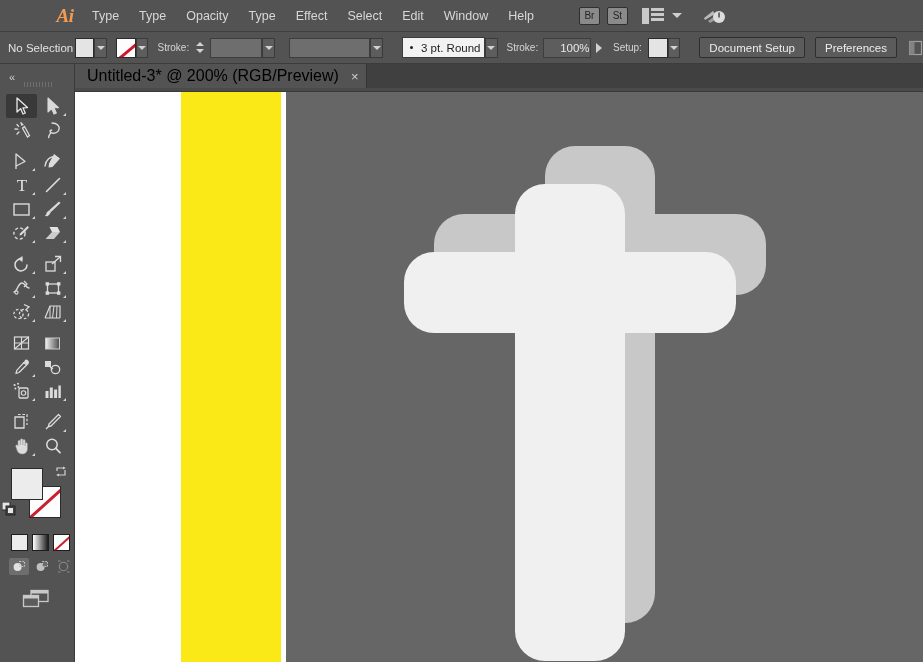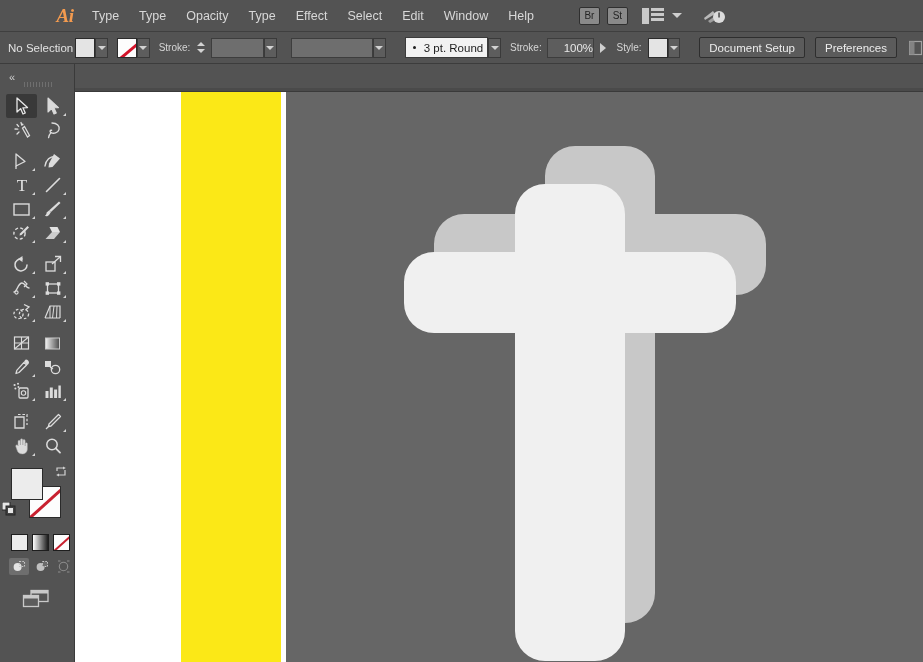--- a/index.html
+++ b/index.html
@@ -278,35 +278,41 @@
     <div class="brush-field">
       <span class="brush-dot"></span>
       <span>3 pt. Round</span>
     </div>
     <div class="dd-arrow"></div>
 
     <div class="cb-label">Stroke:</div>
     <div class="opacity-field">100%</div>
     <div class="arrow-right"></div>
 
-    <div class="cb-label">Style:</div>
+    <div class="cb-label">Setup:</div>
     <div class="swatch-box" style="margin-left:6px"></div>
     <div class="dd-arrow"></div>
 
     <div class="cb-button">Document Setup</div>
     <div class="cb-button">Preferences</div>
 
     <div class="dock-edge-icon">
       <svg width="14" height="16" viewBox="0 0 14 16">
         <rect x="0.5" y="1.5" width="12" height="13" fill="none" stroke="#b5b5b5" stroke-width="1.2"></rect>
         <rect x="0.5" y="1.5" width="5" height="13" fill="#8f8f8f"></rect>
       </svg>
     </div>
   </div>
 
+  <div class="tabbar">
+    <div class="doc-tab">
+      <span>Untitled-3* @ 200% (RGB/Preview)</span>
+      <span class="tab-close">×</span>
+    </div>
+  </div>
   <div class="ruler-strip"></div>
 
   <div class="toolbar">
     <div class="tb-header">
       <span class="collapse-chev">«</span>
       <span class="tb-grip"></span>
     </div>
 
     <div class="tool-grid">
 

